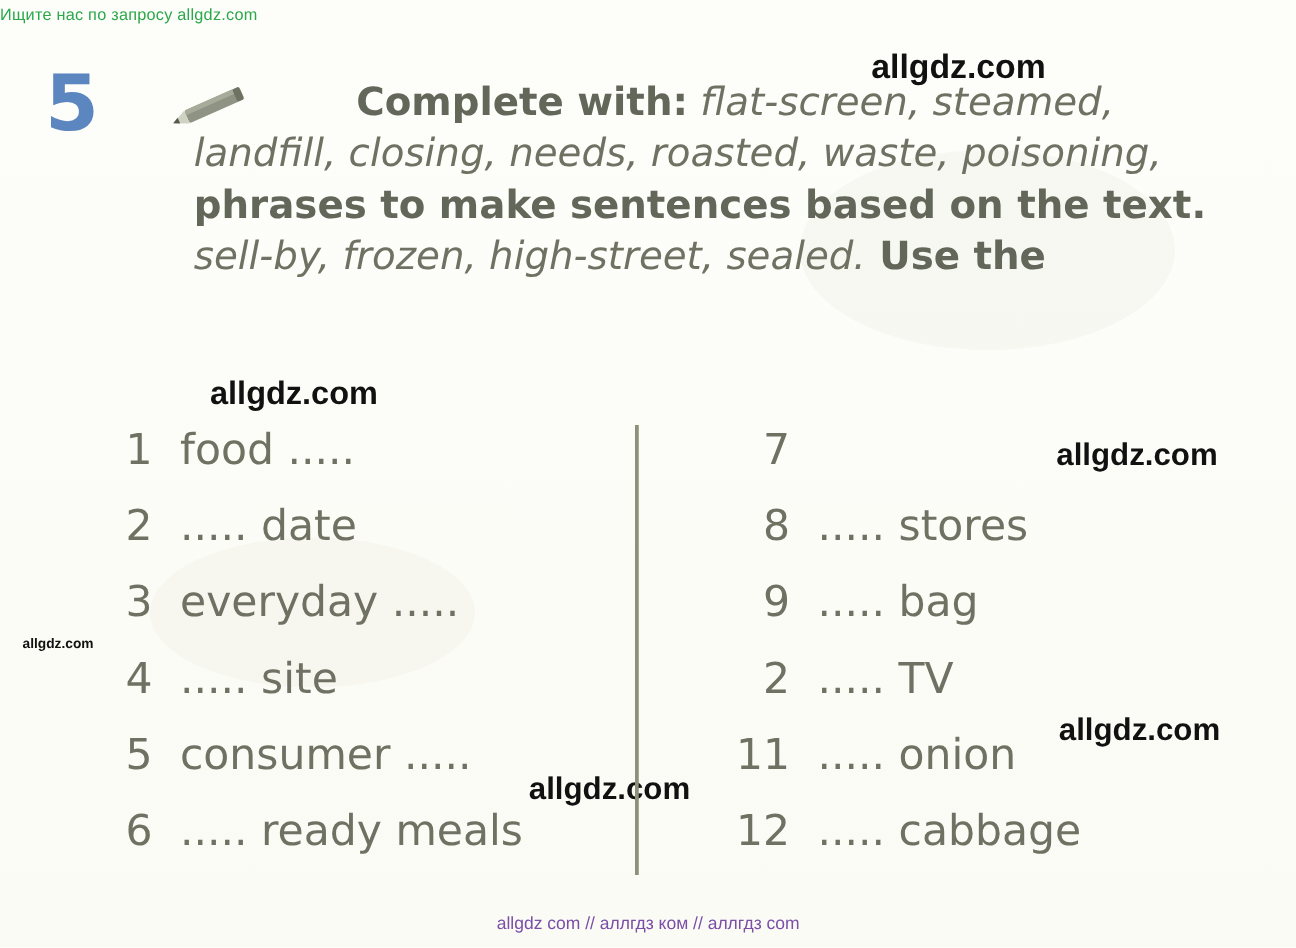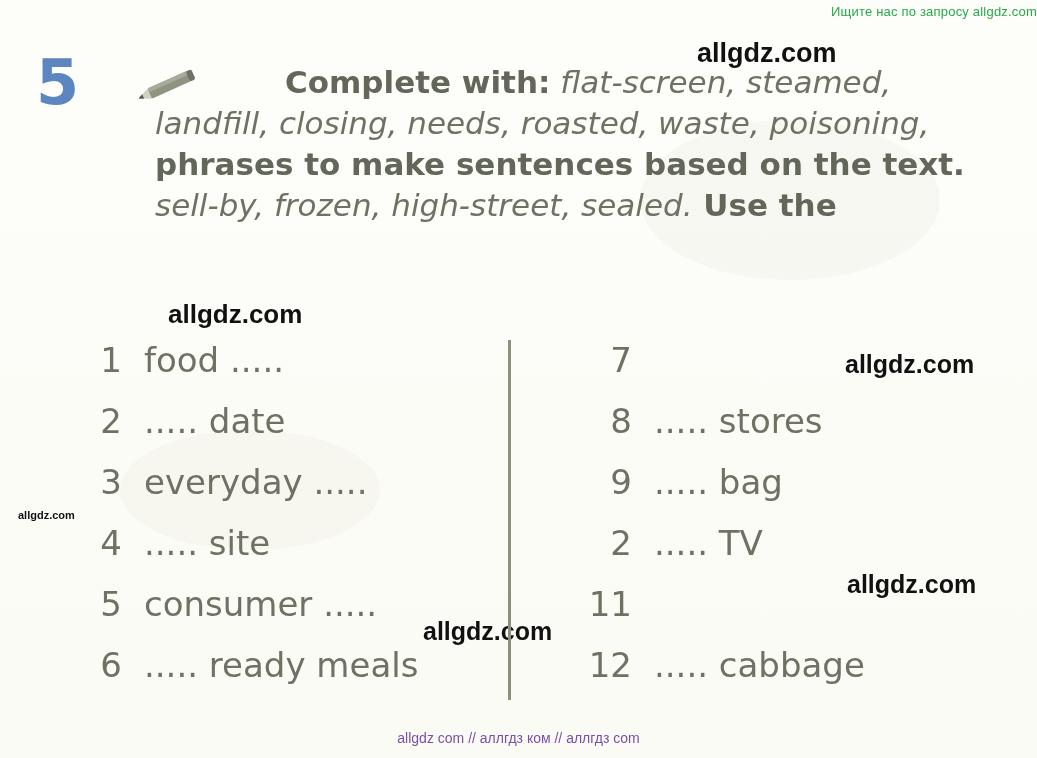--- a/index.html
+++ b/index.html
@@ -20,21 +20,21 @@
     inset: 0;
     background: linear-gradient(180deg, #fdfdfa 0%, #fcfcf7 60%, #fbfbf6 100%);
   }
 
   
   .top-banner {
     position: absolute;
     top: 4px;
     left: 0;
     width: 100%;
-    text-align: right;
+    text-align: left;
     font-size: 13px;
     color: #2aa84a;
     font-family: "Liberation Sans", sans-serif;
     letter-spacing: 0.2px;
   }
 
   
   .bottom-banner {
     position: absolute;
     bottom: 12px;
@@ -237,20 +237,21 @@
       <div class="item">
         <span class="num">9</span>
         <span class="txt">..... bag</span>
       </div>
       <div class="item">
         <span class="num">2</span>
         <span class="txt">..... TV</span>
       </div>
       <div class="item">
         <span class="num">11</span>
+        <span class="txt">..... onion</span>
       </div>
       <div class="item">
         <span class="num">12</span>
         <span class="txt">..... cabbage</span>
       </div>
     </div>
   </div>
 
   <div class="bottom-banner">allgdz com  //  аллгдз ком  //  аллгдз com</div>
 

